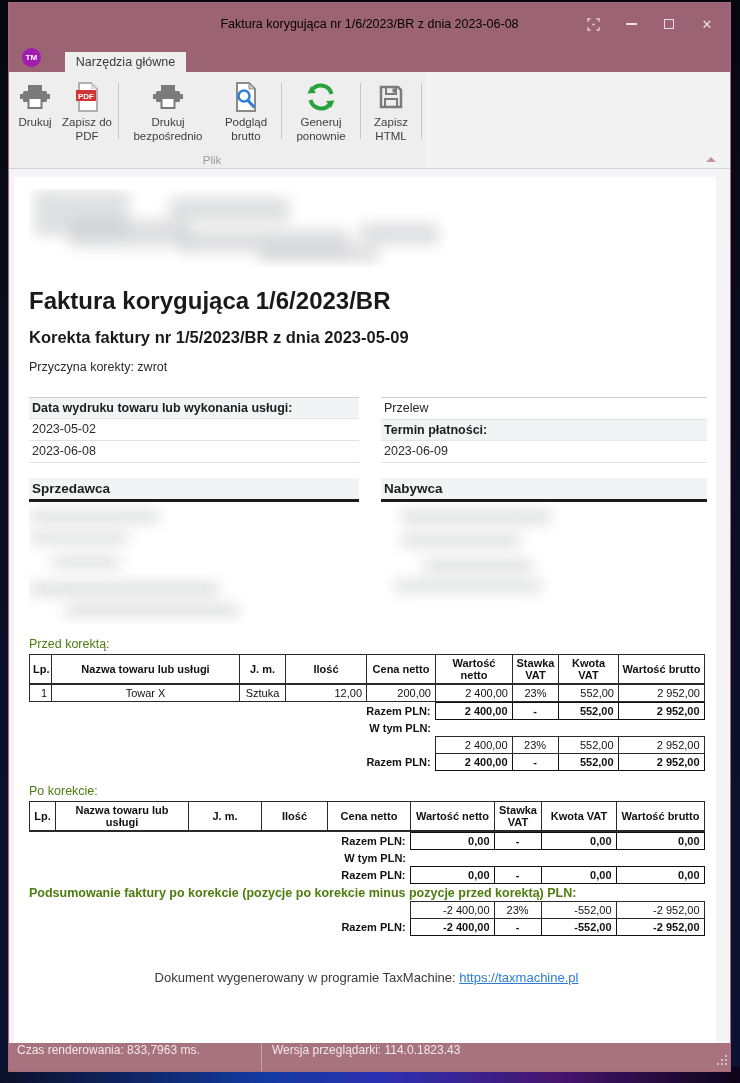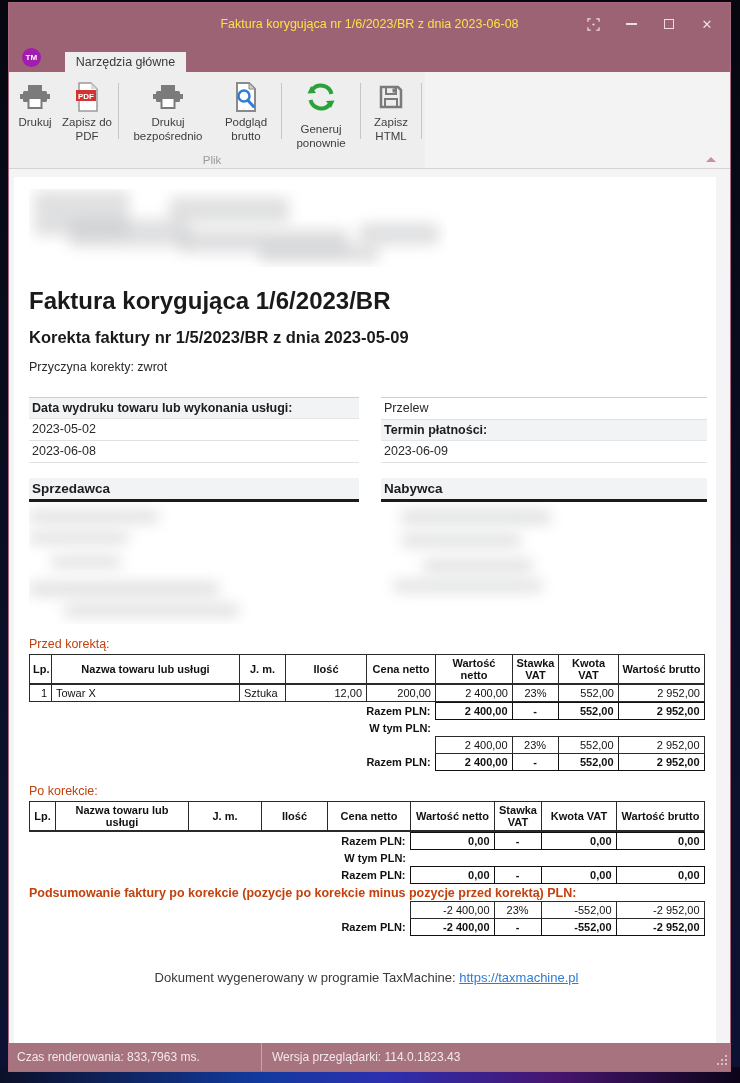--- a/index.html
+++ b/index.html
@@ -7,41 +7,41 @@
   .desktop { position:relative; width:740px; height:1083px; background:linear-gradient(180deg,#06070f 0%, #0b1028 60%, #0d1233 100%); overflow:hidden; }
   .desktop-bottom { position:absolute; left:0; right:0; bottom:0; height:16px;
       background:linear-gradient(90deg,#0c1029 0%, #123a9e 35%, #2c2fb0 52%, #47156f 75%, #0c0418 100%); }
 
   .window { position:absolute; left:8px; top:2px; width:723px; height:1070px;
       border:1px solid #a8697c; background:#fff; display:flex; flex-direction:column; }
 
   
   .titlebar { height:42px; background:#9c6375; position:relative; flex:0 0 auto; }
   .title-text { position:absolute; left:0; right:0; top:0; height:42px; display:flex; align-items:center; justify-content:center;
-      color:#fde047; font-size:12.5px; }
+      color:#000000; font-size:12.5px; }
   .win-controls { position:absolute; right:4px; top:0; height:42px; display:flex; align-items:center; }
   .win-btn { width:38px; height:42px; display:flex; align-items:center; justify-content:center; color:#ecdde4; font-size:12px; cursor:default; }
   .min-glyph { width:11px; height:1.4px; background:#ecdde4; }
   .max-glyph { width:10px; height:10px; border:1.3px solid #ecdde4; }
   .close-glyph { font-size:13px; line-height:1; }
 
   
   .tabrow { height:27px; background:#9c6375; display:flex; align-items:stretch; flex:0 0 auto; }
   .logo-badge { width:19px; height:19px; margin:3px 0 0 13px; border-radius:50%; background:#a21caf;
       color:#fff; font-size:8px; font-weight:bold; display:flex; align-items:center; justify-content:center; letter-spacing:.2px; }
   .tab-active { margin-left:24px; width:121px; background:#efeeee; color:#3a3a3a; font-size:12.5px;
       display:flex; align-items:center; justify-content:center;margin-top:7px; }
 
   
   .ribbon { height:97px; background:#efeeee; border-bottom:1px solid #d6d2d2; display:flex; flex:0 0 auto; }
   .rgroup { position:relative; display:flex; align-items:flex-start; padding:7px 0 17px 2px; }
   .rbtn { display:flex; flex-direction:column; align-items:center; padding:2px 2px; cursor:default; }
   .rbtn .ricon { width:32px; height:32px; flex:0 0 auto; }
   .rbtn .rlabel { margin-top:3px; font-size:11.5px; line-height:1.18; color:#3e3e3e; text-align:center; }
-  .w48{width:48px;} .w56{width:56px;} .w92{width:92px;} .w64{width:64px;} .w72{width:72px;gap:7px;} .w54{width:54px;}
+  .w48{width:48px;} .w56{width:56px;} .w92{width:92px;} .w64{width:64px;} .w72{width:72px;} .w54{width:54px;}
   .rsep { width:1px; background:#c9c5c5; margin:4px 3px 12px 3px; align-self:stretch; }
   .group-label { position:absolute; left:0; right:10px; bottom:2px; text-align:center; font-size:11.5px; color:#9a9a9a; }
   .ribbon-rest { flex:1; background:#f4f3f3; position:relative; }
   .collapse-chevron { position:absolute; right:14px; bottom:6px; width:0; height:0;
       border-left:5px solid transparent; border-right:5px solid transparent; border-bottom:5px solid #c493a1; }
 
   
   .viewport { flex:1 1 auto; background:#f4f4f6; position:relative; overflow:hidden; }
   .page { position:absolute; left:5px; top:8px; width:702px; bottom:0; background:#fff;
       padding:12px 8px 0 15px; color:#1d1d1d; }
@@ -57,40 +57,40 @@
 
   .twocol { display:grid; grid-template-columns:330px 326px; column-gap:22px; }
   .fieldblock { border-top:1px solid #ccced2; }
   .field-label { background:#f2f3f5; font-weight:700; font-size:12.5px; padding:3px 3px; border-bottom:1px solid #e4e5e8; }
   .field-value { font-size:12.5px; padding:3px 3px 4px; border-bottom:1px solid #dfe1e4; color:#2a2a2a; }
 
   .parties { margin-top:15px; }
   .party-header { font-weight:700; font-size:13.5px; background:#f2f3f5; padding:3px 3px; border-bottom:3px solid #1b1b1b; }
   .party-blur { height:122px; }
 
-  .section-label { font-size:12.5px; color:#c2410c; margin:13px 0 3px; }
+  .section-label { font-size:12.5px; color:#4d7c0f; margin:13px 0 3px; }
   .section-label.bold { font-weight:700; margin:2px 0 1px; }
 
   table.itable { border-collapse:collapse; table-layout:fixed; width:675px; font-size:11px; color:#111; }
   table.itable.main { border:1.5px solid #1a1a1a; }
   table.itable.main th { border:1px solid #2a2a2a; font-weight:700; text-align:center; padding:2px 3px; vertical-align:middle; }
   table.itable.main thead th { border-bottom-width:2.5px; }
   table.itable.main td { border:1px solid #2a2a2a; padding:2px 4px; height:16px; }
   table.sums td { padding:2px 4px; height:16px; }
   td.nob { border:none; }
   td.lab { font-weight:700; text-align:right; padding-right:6px; }
   td.box { border:1px solid #2a2a2a; }
   td.boxb { border:1.8px solid #111; font-weight:700; }
-  .r { text-align:right; } .c { text-align:center; } .l { text-align:left; }
+  .r { text-align:right; } .c { text-align:center; } .l { text-align:center; }
 
   .inv-footer { text-align:center; font-size:13px; color:#3a3a3a; margin-top:34px; width:675px; }
   .inv-footer a { color:#2b7cd4; text-decoration:underline; cursor:pointer; }
 
   
-  .statusbar { height:28px; background:#a7737f; color:#f3e8ec; font-size:12px; display:flex; align-items:center; flex:0 0 auto; position:relative; }
+  .statusbar { height:28px; background:#a7737f; color:#f3e8ec; font-size:12px; display:flex; align-items:flex-start; flex:0 0 auto; position:relative; }
   .status-left { width:252px; padding-left:8px; }
   .status-divider { width:1px; align-self:stretch; background:rgba(255,255,255,.35); }
   .status-mid { padding-left:10px; flex:1; }
   .status-grip { position:absolute; right:2px; bottom:2px; }
 </style>
 </head>
 <body>
 
 <div class="desktop">
   <div class="desktop-bottom"></div>

